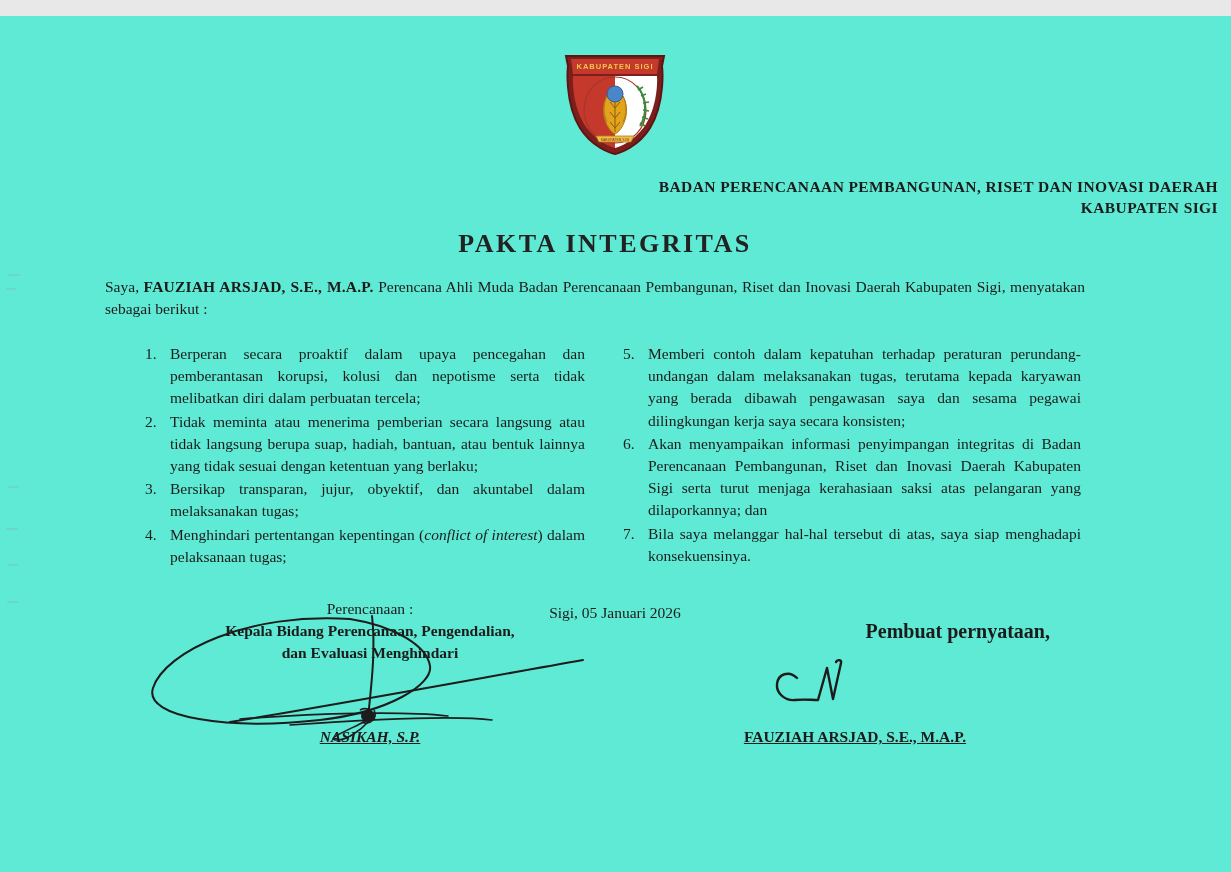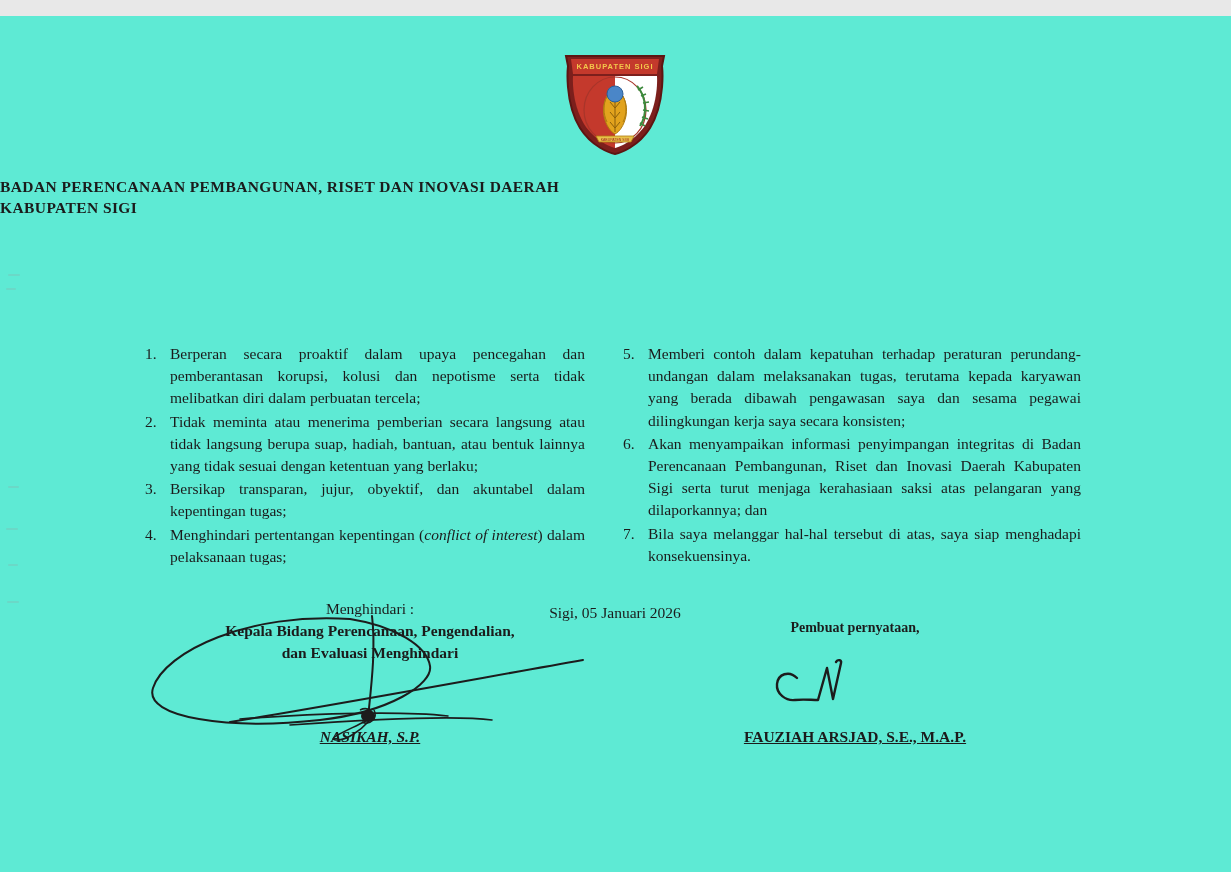--- a/index.html
+++ b/index.html
@@ -3,42 +3,42 @@
 <meta charset="utf-8">
 <style>
   html,body{margin:0;padding:0;background:#e8e8e8;}
   .page{
     position:relative;width:1231px;height:872px;background:#5eead4;
     font-family:"Liberation Serif","DejaVu Serif",serif;color:#1b1b1b;
     overflow:hidden;margin:16px auto;
   }
   .abs{position:absolute;}
   
-  .org-block{left:0;top:160px;width:1210px;text-align:left;}
+  .org-block{left:0;top:160px;width:1210px;text-align:right;padding-left:8px;}
   .org-line{font-weight:bold;font-size:15.5px;letter-spacing:.4px;line-height:21px;}
   .doc-title{left:0;top:213px;width:1210px;text-align:center;
     font-weight:bold;font-size:26px;letter-spacing:2.5px;color:#222;}
   
   .opening{left:105px;top:260px;width:980px;font-size:15.5px;line-height:22px;text-align:justify;}
   .opening b{letter-spacing:.2px;}
   
   .col{font-size:15.5px;line-height:22.2px;}
   .col-left{left:145px;top:327px;width:440px;}
   .col-right{left:623px;top:327px;width:458px;}
   .list-item{display:flex;margin:0 0 1px 0;}
   .num{width:25px;flex:0 0 25px;}
   .item-text{flex:1;text-align:justify;}
   
   .date-line{left:440px;top:588px;width:350px;text-align:center;font-size:15.5px;}
   .witness-block{left:150px;top:582px;width:440px;text-align:center;font-size:15.5px;line-height:22px;}
   .witness-title{font-weight:bold;}
   .sig-name{font-weight:bold;text-decoration:underline;font-size:15.5px;}
   .nip{font-size:15.5px;}
   .witness-name-block{left:150px;top:710px;width:440px;text-align:center;line-height:22px;font-style:italic;}
-  .declarant-label{left:660px;top:604px;width:390px;text-align:center;font-weight:bold;font-size:14px;}
+  .declarant-label{left:660px;top:604px;width:390px;text-align:right;font-weight:bold;font-size:20px;}
   .declarant-name-block{left:660px;top:710px;width:390px;text-align:center;line-height:22px;}
   svg{display:block;}
   .artifact{position:absolute;background:#9a9a9a;opacity:.22;border-radius:1px;}
 </style>
 </head>
 <body>
 
 <div class="page">
 
   <div class="artifact" style="left:8px;top:258px;width:12px;height:2px;"></div>
@@ -73,34 +73,38 @@
       <path d="M38 84 L76 84 L73 90 L41 90 Z" fill="#e8c24a" stroke="#b07c10" stroke-width="0.8"></path>
       <text x="57" y="88.5" font-size="3.5" fill="#a02a20" text-anchor="middle" font-family="'Liberation Sans',sans-serif">KABUPATEN SIGI</text>
     </svg>
   </div>
 
   <div class="abs org-block">
     <div class="org-line">BADAN PERENCANAAN PEMBANGUNAN, RISET DAN INOVASI DAERAH</div>
     <div class="org-line">KABUPATEN SIGI</div>
   </div>
 
+  <div class="abs doc-title">PAKTA INTEGRITAS</div>
 
+  <p class="abs opening" style="margin:0;">
+    <span>Saya, </span><b>FAUZIAH ARSJAD, S.E., M.A.P.</b><span> Perencana Ahli Muda Badan Perencanaan Pembangunan, Riset dan Inovasi Daerah Kabupaten Sigi, menyatakan sebagai berikut :</span>
+  </p>
 
   <div class="abs col col-left">
       <div class="list-item">
         <span class="num">1.</span>
         <span class="item-text"><span>Berperan secara proaktif dalam upaya pencegahan dan pemberantasan korupsi, kolusi dan nepotisme serta tidak melibatkan diri dalam perbuatan tercela;</span></span>
       </div>
       <div class="list-item">
         <span class="num">2.</span>
         <span class="item-text"><span>Tidak meminta atau menerima pemberian secara langsung atau tidak langsung berupa suap, hadiah, bantuan, atau bentuk lainnya yang tidak sesuai dengan ketentuan yang berlaku;</span></span>
       </div>
       <div class="list-item">
         <span class="num">3.</span>
-        <span class="item-text"><span>Bersikap transparan, jujur, obyektif, dan akuntabel dalam kepentingan tugas;</span></span>
+        <span class="item-text"><span>Bersikap transparan, jujur, obyektif, dan akuntabel dalam melaksanakan tugas;</span></span>
       </div>
       <div class="list-item">
         <span class="num">4.</span>
         <span class="item-text"><span>Menghindari pertentangan kepentingan (</span><i>conflict of interest</i><span>) dalam pelaksanaan tugas;</span></span>
       </div>
     </div>
   <div class="abs col col-right">
       <div class="list-item">
         <span class="num">5.</span>
         <span class="item-text"><span>Memberi contoh dalam kepatuhan terhadap peraturan perundang-undangan dalam melaksanakan tugas, terutama kepada karyawan yang berada dibawah pengawasan saya dan sesama pegawai dilingkungan kerja saya secara konsisten;</span></span>
@@ -111,21 +115,21 @@
       </div>
       <div class="list-item">
         <span class="num">7.</span>
         <span class="item-text"><span>Bila saya melanggar hal-hal tersebut di atas, saya siap menghadapi konsekuensinya.</span></span>
       </div>
     </div>
 
   <div class="abs date-line">Sigi, 05 Januari 2026</div>
 
   <div class="abs witness-block">
-    <div>Menghindari :</div>
+    <div>Perencanaan :</div>
     <div class="witness-title">Kepala Bidang Perencanaan, Pengendalian,</div>
     <div class="witness-title">dan Evaluasi Menghindari</div>
   </div>
 
   <div class="abs" style="left:140px;top:592px;width:470px;height:140px;">
     <svg width="470" height="140" viewBox="0 0 470 140">
       <g fill="none" stroke="#1c1c1c" stroke-width="2" stroke-linecap="round">
 
         <path d="M210 11 C110 4 25 43 13 80 C3 110 90 122 180 112 C250 104 293 76 290 58 C287 38 255 18 210 11"></path>
 

